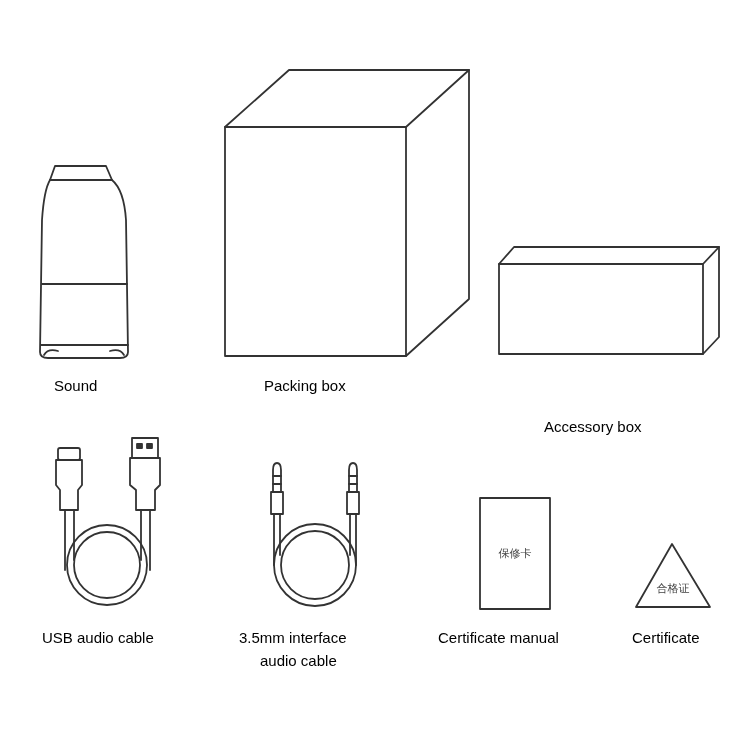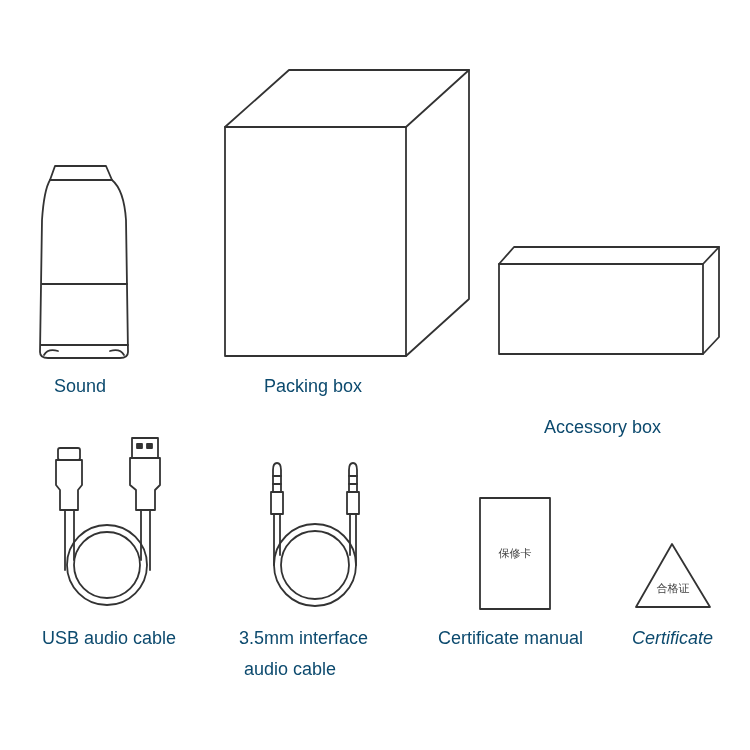--- a/index.html
+++ b/index.html
@@ -1,18 +1,18 @@
 <!DOCTYPE html>
 <html><head>
 <meta charset="utf-8">
 <style>
   html, body { margin: 0; padding: 0; background: #ffffff; }
   body { width: 750px; height: 750px; position: relative; overflow: hidden; font-family: "Liberation Sans", sans-serif; color: #222222; }
   .art { position: absolute; left: 0; top: 0; width: 750px; height: 750px; }
-  .label { position: absolute; font-size: 18px; line-height: 24px; color: #0c4a6e; white-space: nowrap; }
+  .label { position: absolute; font-size: 15px; line-height: 24px; color: #000000; white-space: nowrap; }
   .cjk { font-family: "DejaVu Sans", sans-serif; font-size: 11px; fill: #444444; }
 </style>
 </head>
 <body>
 
 <svg class="art" viewBox="0 0 750 750" width="750" height="750" xmlns="http://www.w3.org/2000/svg">
   <g fill="none" stroke="#333333" stroke-width="1.8" stroke-linejoin="round" stroke-linecap="round">
 
     <g>
       <path d="M55 166 L106 166 L112 180 Q124 190 126 220 L128 352 Q128 358 120 358 L48 358 Q40 358 40 352 L42 220 Q44 190 50 180 Z"></path>
@@ -83,15 +83,15 @@
 
   <text class="cjk" x="515" y="557" text-anchor="middle">保修卡</text>
   <text class="cjk" x="673" y="592" text-anchor="middle">合格证</text>
 </svg>
 
 <div class="label" style="left:54px; top:374px;">Sound</div>
 <div class="label" style="left:264px; top:374px;">Packing box</div>
 <div class="label" style="left:544px; top:374px;margin-top:41px;">Accessory box</div>
 <div class="label" style="left:42px; top:626px;">USB audio cable</div>
 <div class="label" style="left:239px; top:626px;">3.5mm interface</div>
-<div class="label" style="left:244px; top:649px;margin-top:8px;">audio cable</div>
+<div class="label" style="left:260px; top:649px;">audio cable</div>
 <div class="label" style="left:438px; top:626px;">Certificate manual</div>
-<div class="label" style="left:632px; top:626px;font-style:italic;">Certificate</div>
+<div class="label" style="left:632px; top:626px;">Certificate</div>
 
 </body></html>

